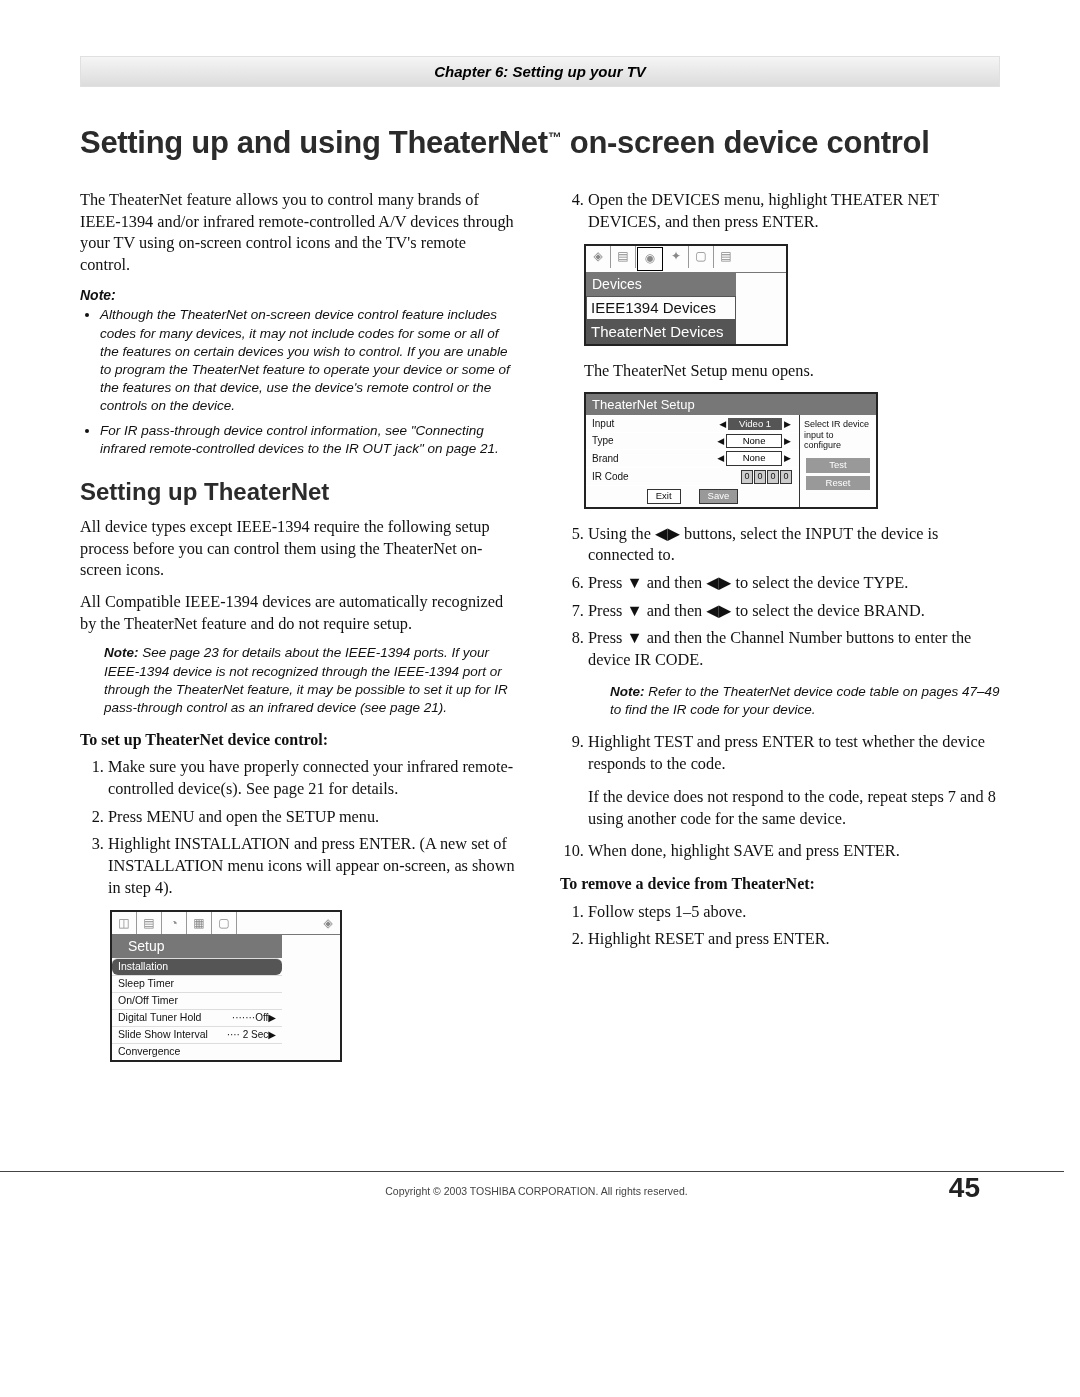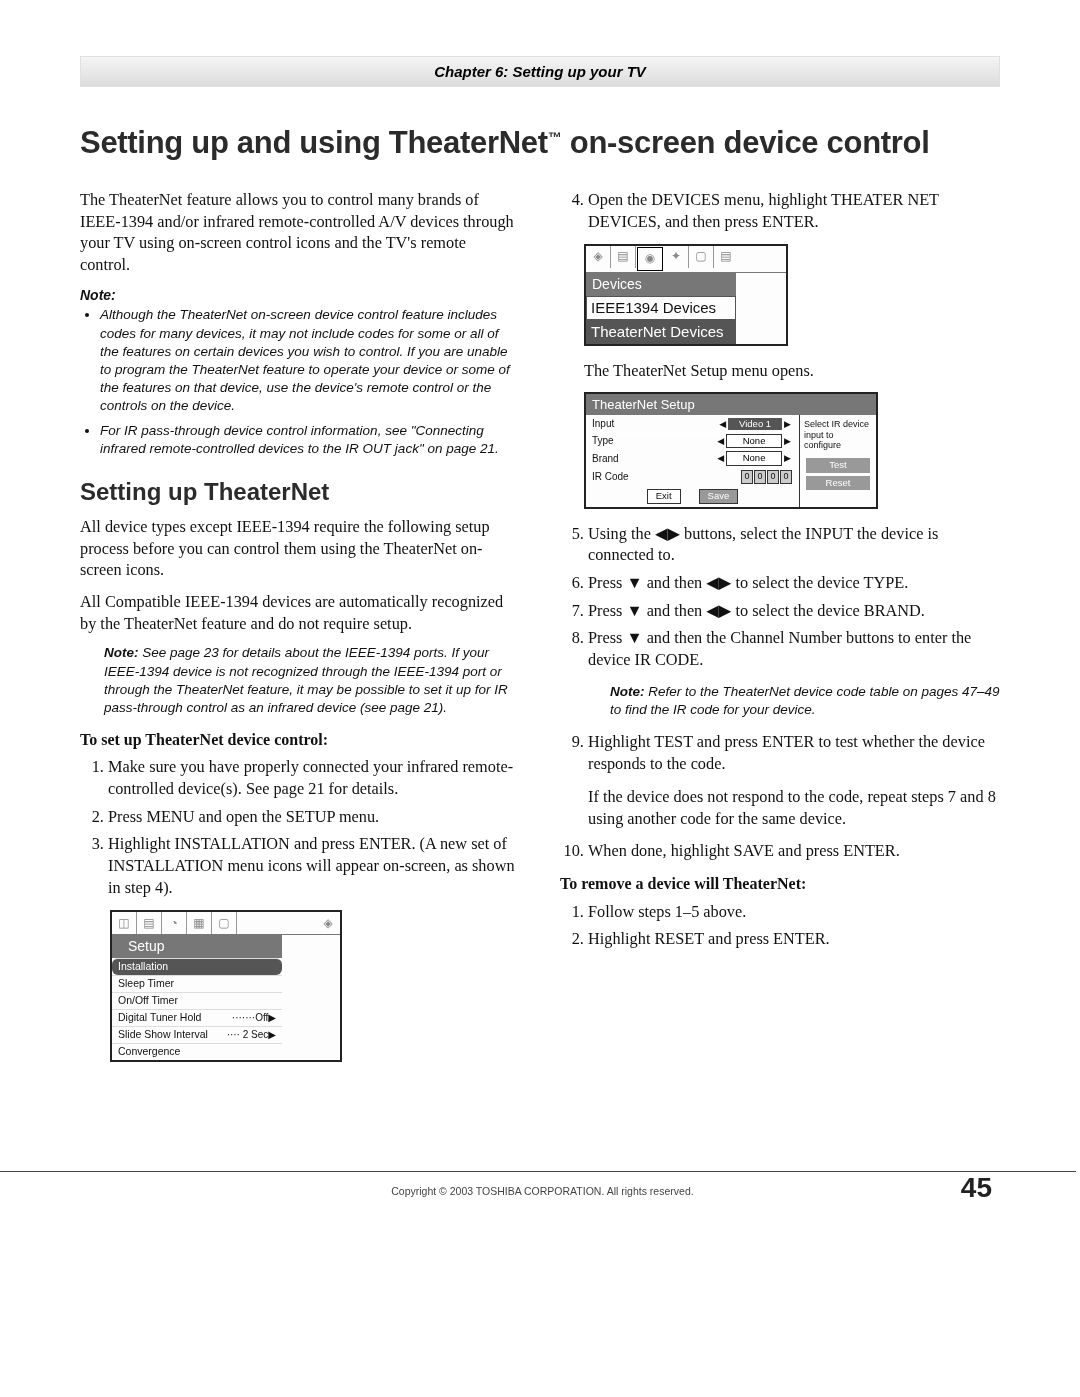--- a/index.html
+++ b/index.html
@@ -147,21 +147,21 @@
   }
   .tn-val.lt{background:#fff;color:#000;border:1px solid #333;}
   .tn-tri{font-size:9px;padding:0 2px;}
   .tn-pill{background:#999;color:#fff;display:block;text-align:center;margin:3px 6px;padding:1px 0;font-size:9.5px;}
   .tn-hint{font-size:9px;padding:4px 4px;line-height:1.2;}
   .tn-ircode span{display:inline-block;border:1px solid #333;width:10px;text-align:center;margin-right:1px;background:#ccc;font-size:9px;}
   .tn-save{background:#999;color:#fff;padding:0 8px;font-size:9.5px;border:1px solid #333;}
   .tn-exit{border:1px solid #333;padding:0 8px;font-size:9.5px;background:#fff;}
   
   .footer {
-    position:absolute;left:0;right:4px;bottom:38px;
+    position:absolute;left:0;right:16px;bottom:38px;
     display:flex;align-items:center;justify-content:space-between;
     padding:0 84px;
     border-top:1px solid #444;
   }
   .footer .copy{
     flex:1;text-align:center;
     font-family: Arial, Helvetica, sans-serif;
     font-size:10.5px;color:#444;padding-top:6px;
   }
   .footer .pg{
@@ -301,21 +301,21 @@
     </ol>
     <p class="inline-note" style="margin-left:50px"><span class="b">Note:</span><span> Refer to the TheaterNet device code table on pages 47–49 to find the IR code for your device.</span></p>
     <ol class="steps" start="9">
       <li>Highlight TEST and press ENTER to test whether the device responds to the code.</li>
     </ol>
     <p class="follow">If the device does not respond to the code, repeat steps 7 and 8 using another code for the same device.</p>
     <ol class="steps" start="10">
       <li>When done, highlight SAVE and press ENTER.</li>
     </ol>
 
-    <p class="boldline">To remove a device will TheaterNet:</p>
+    <p class="boldline">To remove a device from TheaterNet:</p>
     <ol class="steps">
       <li>Follow steps 1–5 above.</li>
       <li>Highlight RESET and press ENTER.</li>
     </ol>
   </div>
 </div>
 
 <div class="footer">
   <span style="width:40px"></span>
   <span class="copy">Copyright © 2003 TOSHIBA CORPORATION. All rights reserved.</span>

